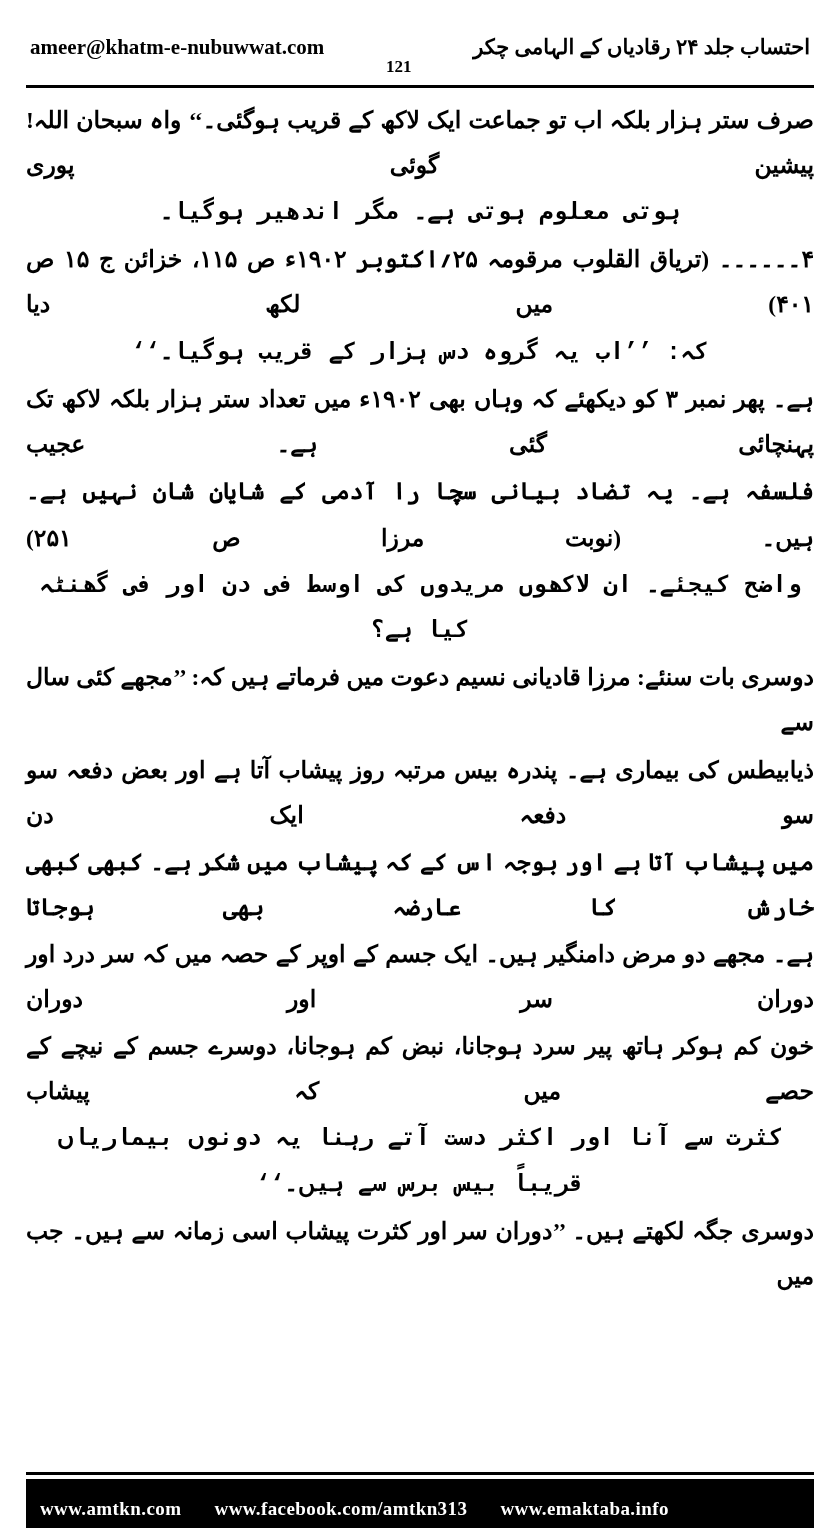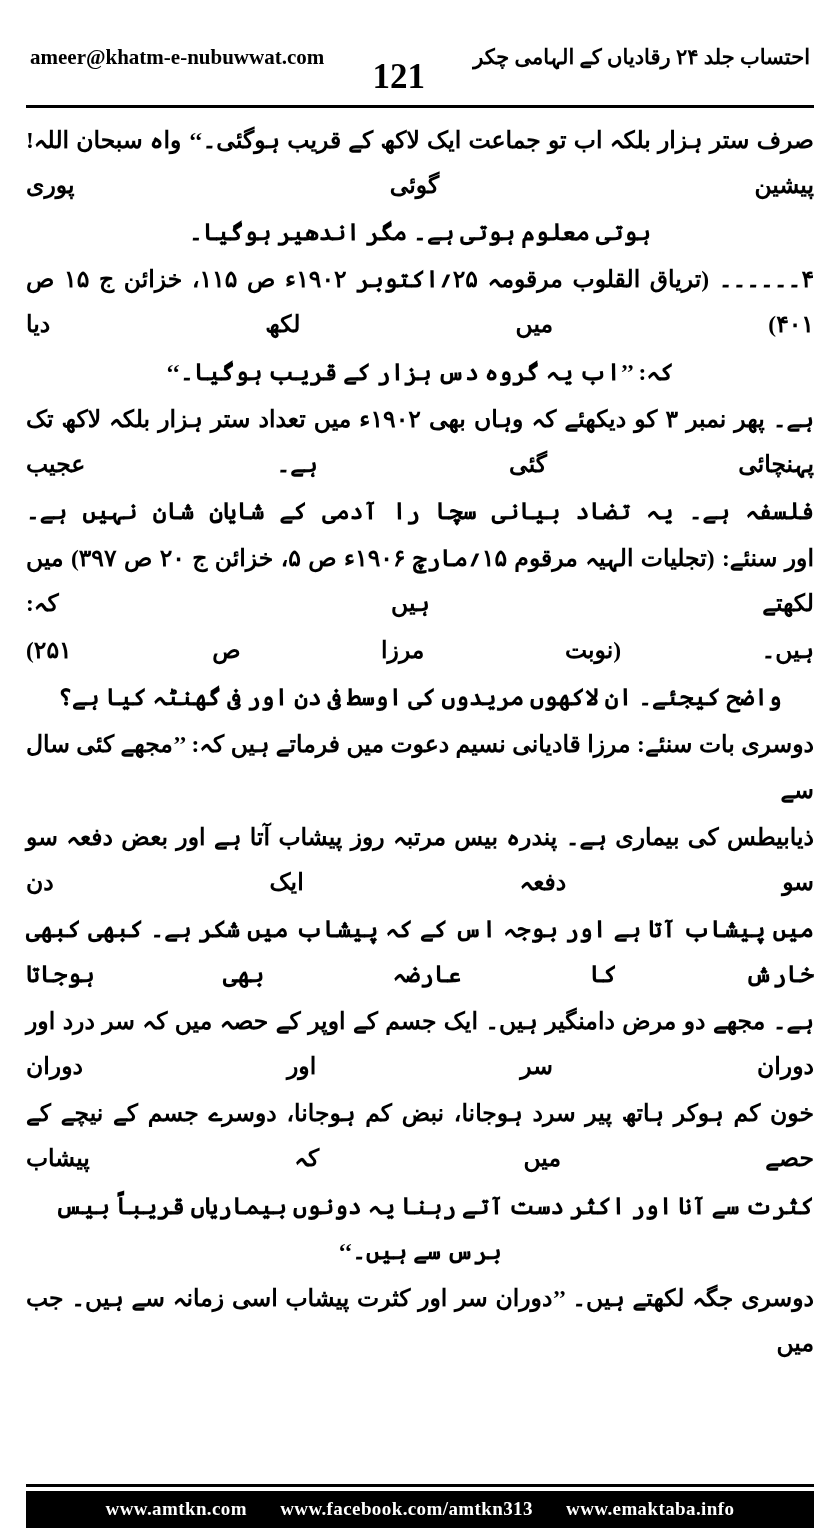--- a/index.html
+++ b/index.html
@@ -33,21 +33,21 @@
   }
   .header-title {
     font-size: 21px;
     font-weight: bold;
     letter-spacing: 0px;
     white-space: nowrap;
     direction: rtl;
     text-align: center;
   }
   .header-page-number {
-    font-size: 35px;
+    font-size: 17px;
     font-weight: bold;
     padding: 0 10px;
     margin-top: 39px;
   }
   .header-email {
     font-size: 21px;
     font-weight: bold;
     font-family: "Liberation Serif", serif;
     direction: ltr;
     white-space: nowrap;
@@ -68,36 +68,37 @@
     font-weight: bold;
     font-family: "Liberation Serif", serif;
   }
   .para {
     margin: 0 0 2px 0;
     direction: rtl;
     text-align: justify;
     text-align-last: justify;
   }
   .para.center {
-    text-align: right;
+    text-align: center;
     text-align-last: center;
+    font-family: Liberation Mono, monospace;
   }
 
   
   .footer-wrap {
     position: absolute;
     left: 26px;
     right: 26px;
     bottom: 12px;
   }
   .footer-bar {
     background: #000000;
     color: #ffffff;
-    text-align: center;
-    padding: 7px 0 8px 0;
+    text-align: left;
+    padding: 19px 0 8px 0;
     font-family: "Liberation Serif", serif;
     font-weight: bold;
     font-size: 19px;
     letter-spacing: 0.4px;
     direction: ltr;
   }
   .footer-bar .lnk {
     display: inline-block;
     margin: 0 14px;
     color: #ffffff;
@@ -121,21 +122,20 @@
 
   <hr class="rule">
 
   <div class="content">
     <p class="para">صرف ستر ہزار بلکہ اب تو جماعت ایک لاکھ کے قریب ہوگئی۔‘‘ واہ سبحان اللہ! پیشین گوئی پوری</p>
     <p class="para center">ہوتی معلوم ہوتی ہے۔ مگر اندھیر ہوگیا۔</p>
     <p class="para">۴۔۔۔۔۔۔          (تریاق القلوب مرقومہ ۲۵؍اکتوبر ۱۹۰۲ء ص ۱۱۵، خزائن ج ۱۵ ص ۴۰۱) میں لکھ دیا</p>
     <p class="para center">کہ: ’’اب یہ گروہ دس ہزار کے قریب ہوگیا۔‘‘</p>
     <p class="para">ہے۔ پھر نمبر ۳ کو دیکھئے کہ وہاں بھی ۱۹۰۲ء میں تعداد ستر ہزار بلکہ لاکھ تک پہنچائی گئی ہے۔ عجیب</p>
     <p class="para">فلسفہ ہے۔ یہ تضاد بیانی سچا را آدمی کے شایانِ شان نہیں ہے۔</p>
-    <p class="para">اور سنئے: (تجلیات الہیہ مرقوم ۱۵؍مارچ ۱۹۰۶ء ص ۵، خزائن ج ۲۰ ص ۳۹۷) میں لکھتے ہیں کہ:</p>
     <p class="para">ہیں۔                                                                                                (نوبت مرزا ص ۲۵۱)</p>
     <p class="para center">واضح کیجئے۔ ان لاکھوں مریدوں کی اوسط فی دن اور فی گھنٹہ کیا ہے؟</p>
     <p class="para">دوسری بات سنئے: مرزا قادیانی نسیم دعوت میں فرماتے ہیں کہ: ’’مجھے کئی سال سے</p>
     <p class="para">ذیابیطس کی بیماری ہے۔ پندرہ بیس مرتبہ روز پیشاب آتا ہے اور بعض دفعہ سو سو دفعہ ایک دن</p>
     <p class="para">میں پیشاب آتا ہے اور بوجہ اس کے کہ پیشاب میں شکر ہے۔ کبھی کبھی خارش کا عارضہ بھی ہوجاتا</p>
     <p class="para">ہے۔ مجھے دو مرض دامنگیر ہیں۔ ایک جسم کے اوپر کے حصہ میں کہ سر درد اور دوران سر اور دوران</p>
     <p class="para">خون کم ہوکر ہاتھ پیر سرد ہوجانا، نبض کم ہوجانا، دوسرے جسم کے نیچے کے حصے میں کہ پیشاب</p>
     <p class="para center">کثرت سے آنا اور اکثر دست آتے رہنا یہ دونوں بیماریاں قریباً بیس برس سے ہیں۔‘‘</p>
     <p class="para">دوسری جگہ لکھتے ہیں۔ ’’دوران سر اور کثرت پیشاب اسی زمانہ سے ہیں۔ جب میں</p>
 

